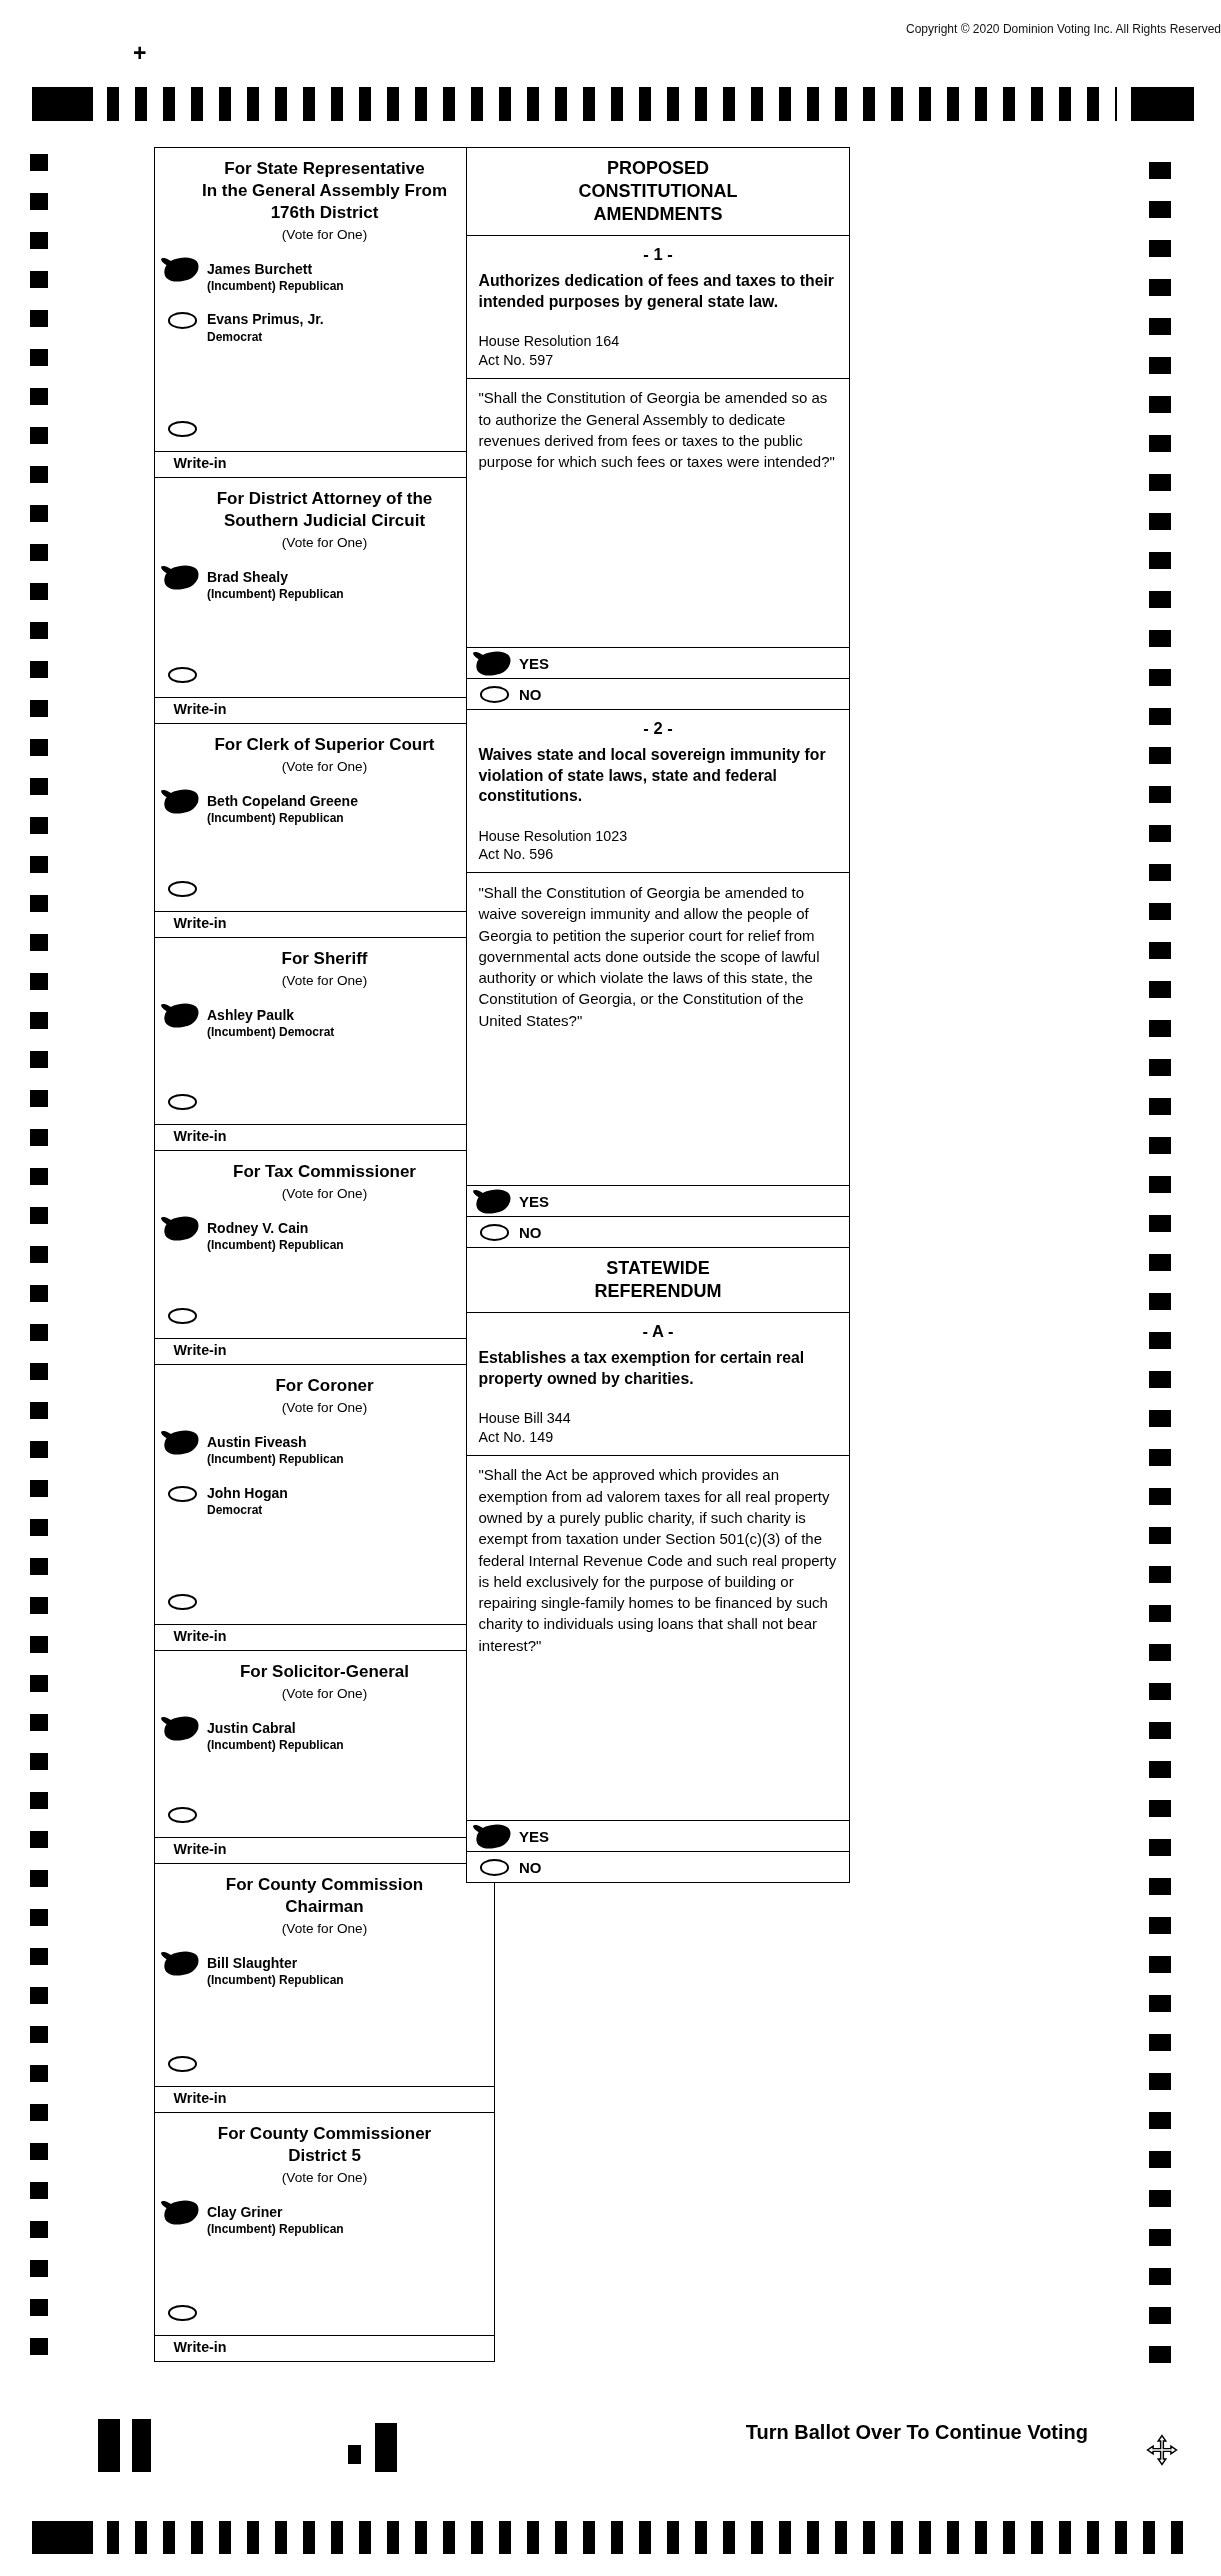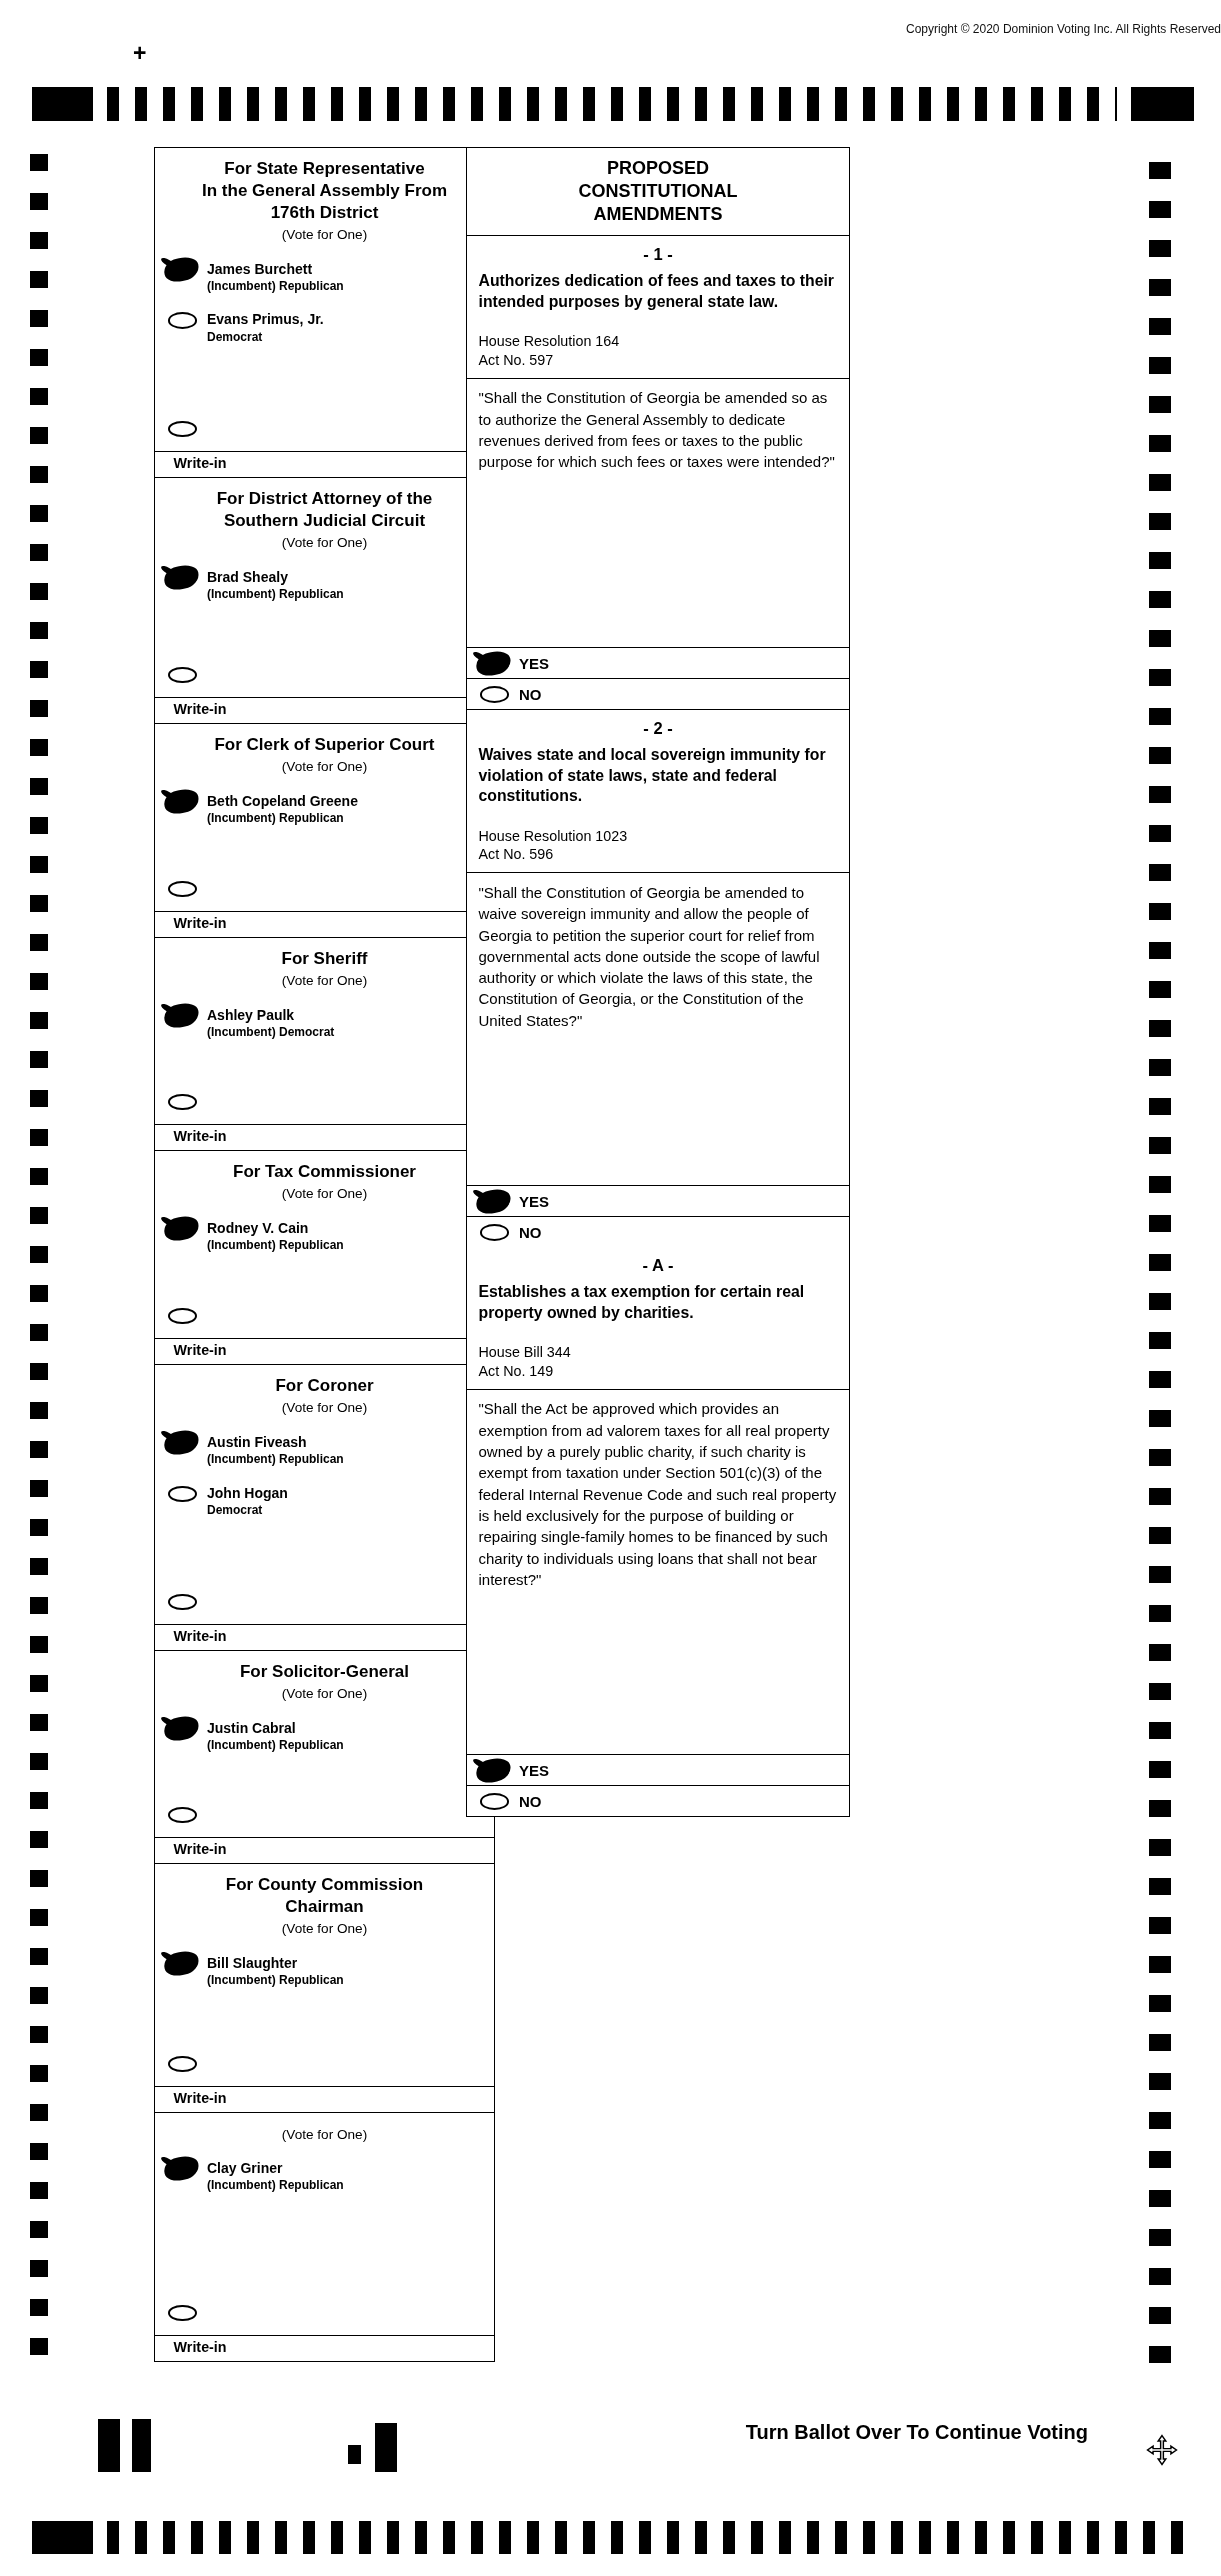--- a/index.html
+++ b/index.html
@@ -276,20 +276,24 @@
       <div class="blank-row">
         <span class="oval"></span>
       </div>
       <div class="write-in">
         <span>Write-in</span>
       </div>
     </section>
 
     <section class="contest" style="min-height:249px">
       <header class="contest-head">
+        <div class="c-title">
+          <div>For County Commissioner</div>
+          <div>District 5</div>
+        </div>
         <div class="c-instr">(Vote for One)</div>
       </header>
       <div class="cand">
         <span class="oval filled"></span>
         <span class="cand-text">
           <span class="cand-name">Clay Griner</span>
           <span class="cand-party">(Incumbent) Republican</span>
         </span>
       </div>
       <div class="blank-row">
@@ -342,20 +346,24 @@
           <span class="resp-label">YES</span>
         </div>
         <div class="resp">
           <span class="oval"></span>
           <span class="resp-label">NO</span>
         </div>
       </article>
     </section>
 
     <section class="measure-group">
+      <header class="group-head">
+        <div>STATEWIDE</div>
+        <div>REFERENDUM</div>
+      </header>
 
       <article class="measure" style="min-height:569px">
         <div class="m-num">- A -</div>
         <div class="m-summary">Establishes a tax exemption for certain real property owned by charities.</div>
         <div class="m-cite">
           <div>House Bill 344</div>
           <div>Act No. 149</div>
         </div>
         <div class="m-question">"Shall the Act be approved which provides an exemption from ad valorem taxes for all real property owned by a purely public charity, if such charity is exempt from taxation under Section 501(c)(3) of the federal Internal Revenue Code and such real property is held exclusively for the purpose of building or repairing single-family homes to be financed by such charity to individuals using loans that shall not bear interest?"</div>
         <div class="resp resp-yes">

